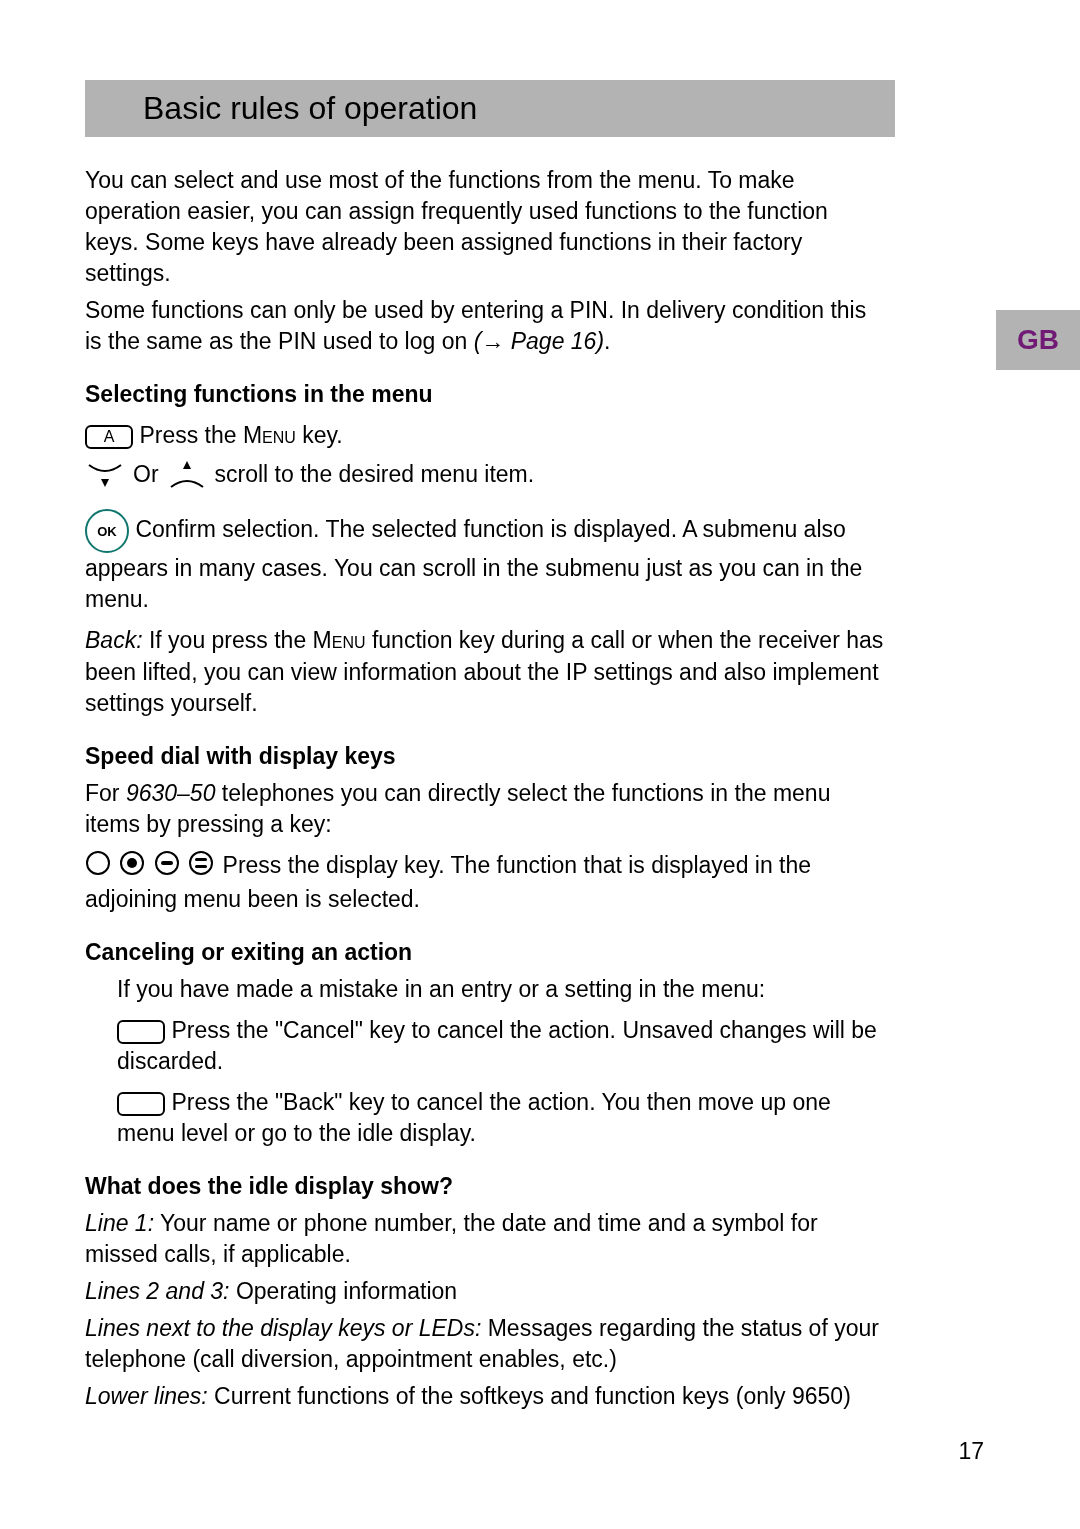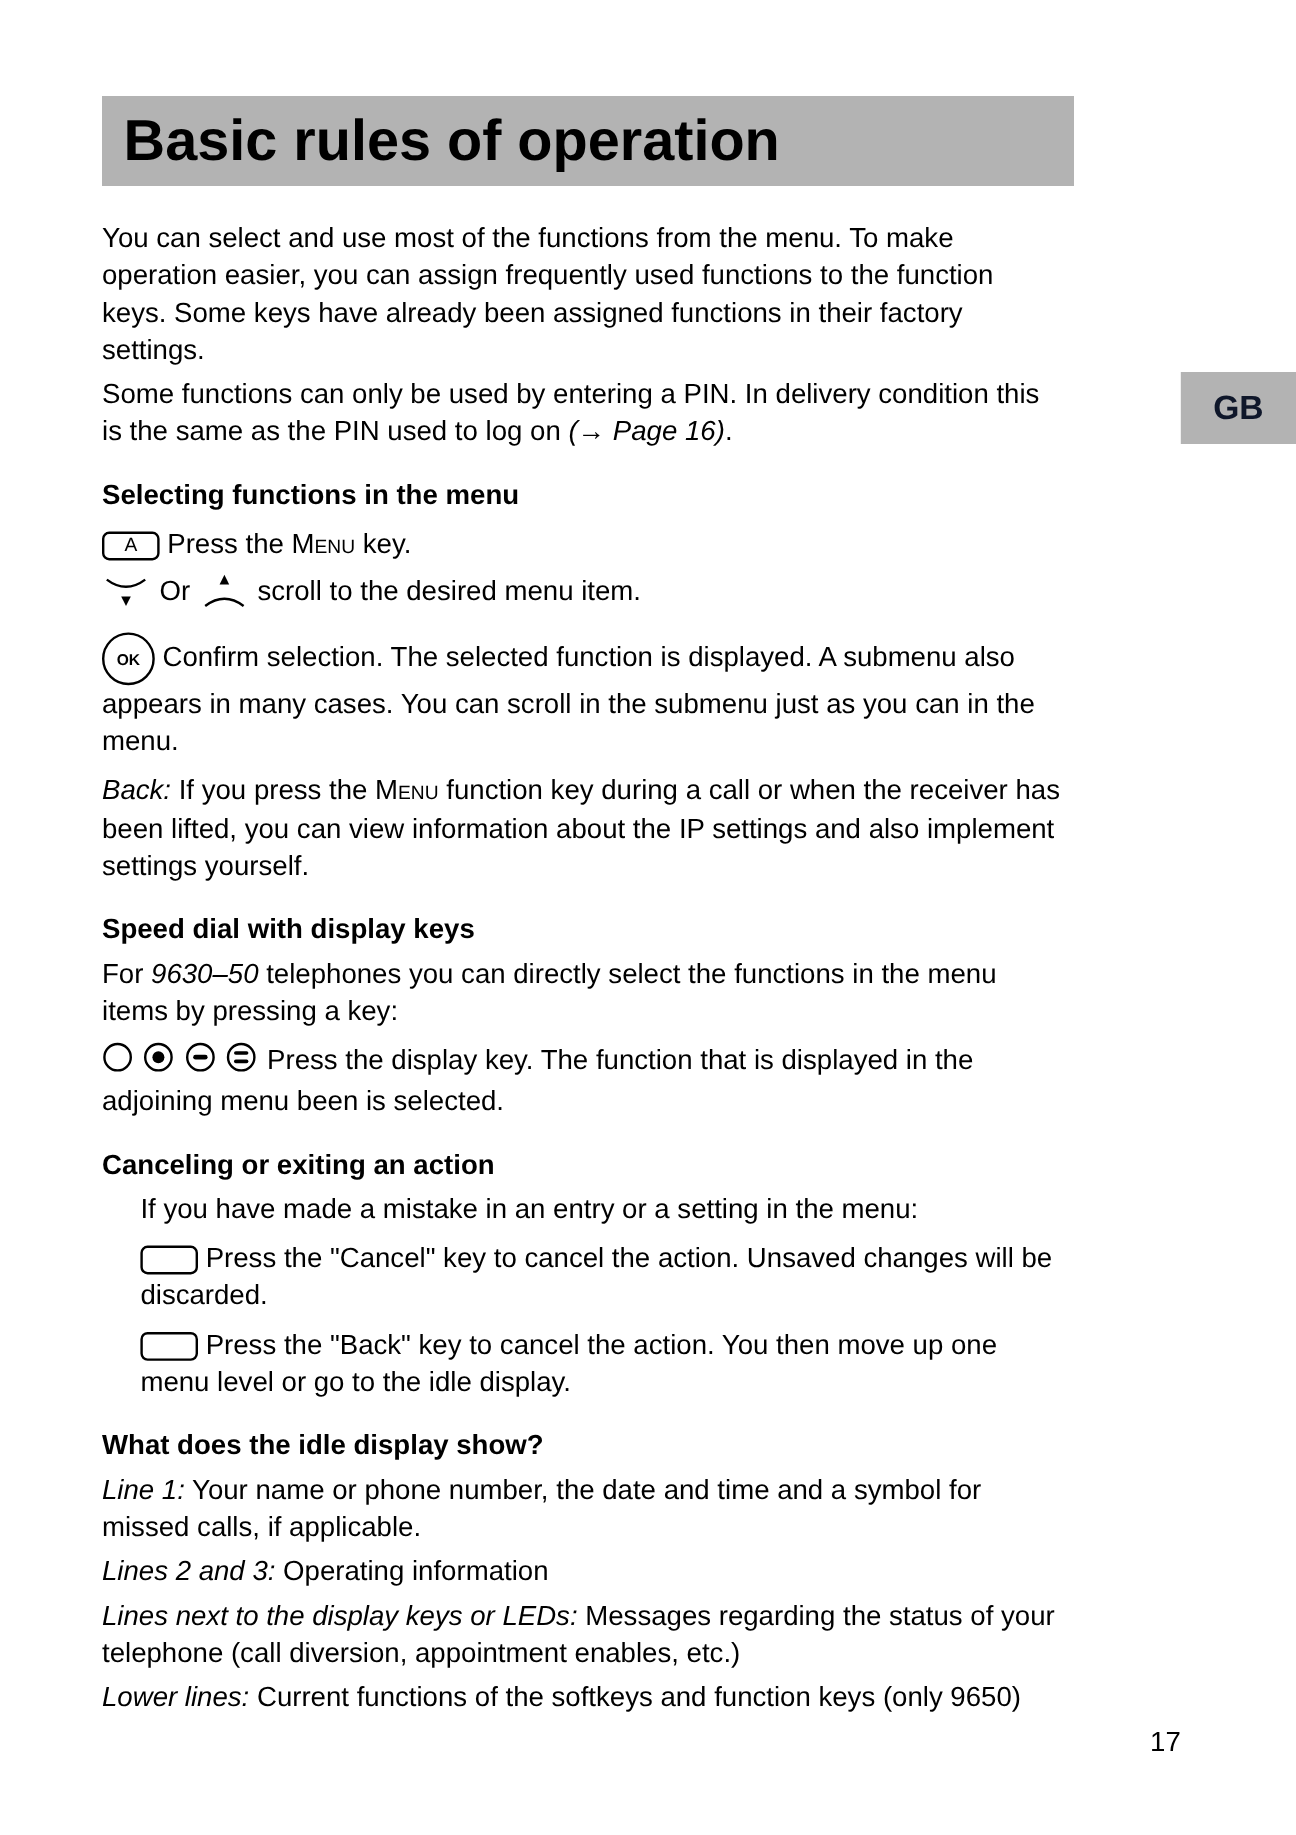--- a/index.html
+++ b/index.html
@@ -12,33 +12,34 @@
     position: relative;
     padding: 80px 85px 50px 85px;
   }
   .page-header {
     background: #b3b3b3;
     padding: 10px 18px;
     margin-bottom: 28px;
     width: 810px;
   }
   .page-header h1 {
-    font-size: 48px;
-    font-weight: bold;
+    font-size: 32px;
+    font-weight: normal;
+    margin-left: 40px;
   }
   .tab-gb {
     position: absolute;
     right: 0;
     top: 310px;
     background: #b3b3b3;
-    color: #0f172a;
+    color: #701a75;
     font-size: 28px;
     font-weight: bold;
     padding: 14px 0;
-    width: 96px;
+    width: 84px;
     text-align: center;
   }
   .content {
     width: 800px;
     font-size: 23px;
     line-height: 1.35;
   }
   .content p { margin-bottom: 6px; }
   .section-gap { margin-top: 22px; }
   .bold { font-weight: bold; }
@@ -59,21 +60,21 @@
   .icon-wrap {
     display: inline-flex;
     align-items: center;
     vertical-align: middle;
   }
   .scroll-down-icon svg, .scroll-up-icon svg { width: 40px; height: 34px; }
   .ok-circle {
     display: inline-flex;
     align-items: center;
     justify-content: center;
-    border: 2px solid #000000;
+    border: 2px solid #0f766e;
     border-radius: 50%;
     width: 44px;
     height: 44px;
     font-size: 13px;
     font-weight: bold;
     vertical-align: middle;
   }
   .disp-key {
     display: inline-block;
     vertical-align: middle;

